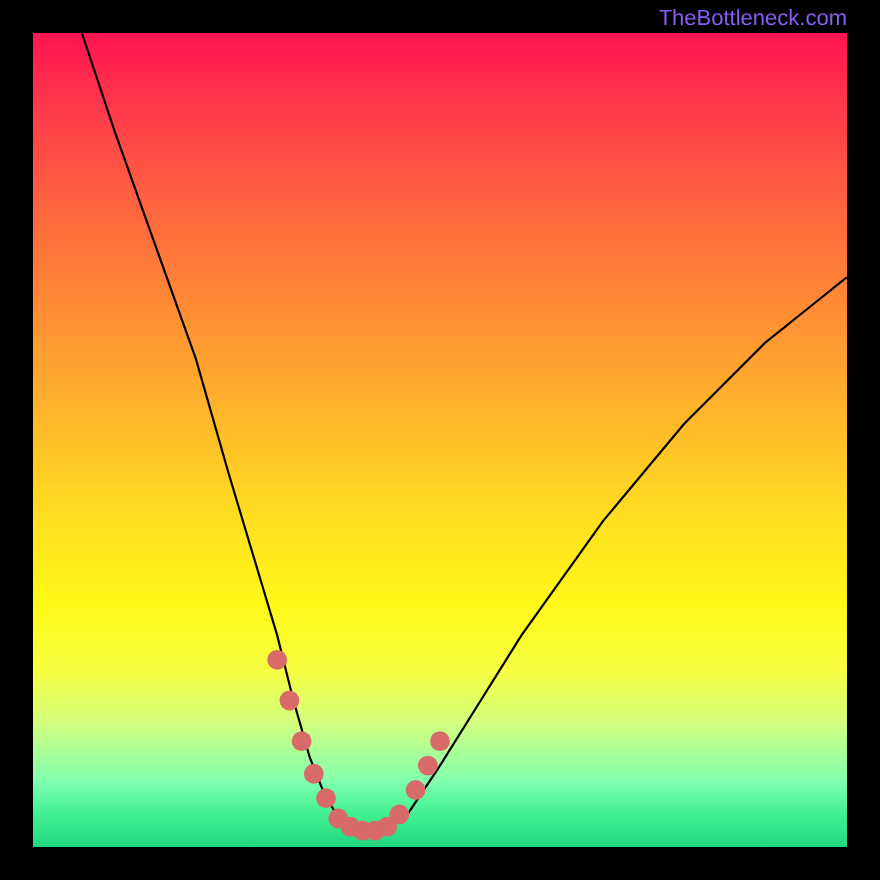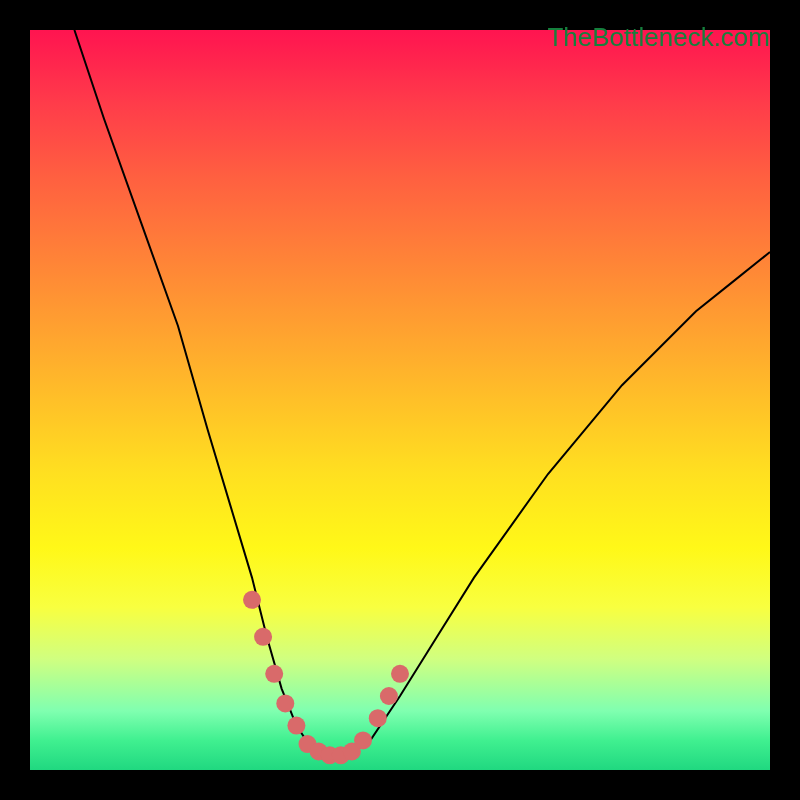--- a/index.html
+++ b/index.html
@@ -28,24 +28,24 @@
       #ffe020 60%,
       #fff818 70%,
       #f8ff40 78%,
       #d0ff80 85%,
       #80ffb0 92%,
       #40f090 96%,
       #20d880 100%);
   }
   .watermark {
     position: absolute;
-    top: 22px;
+    top: 6px;
     right: 30px;
-    color: #15803d;
-    font-size: 26px;
+    color: #8b5cf6;
+    font-size: 20px;
     font-weight: 500;
     z-index: 10;
   }
   svg.curve {
     position: absolute;
     left: 0;
     top: 0;
     width: 740px;
     height: 740px;
   }

